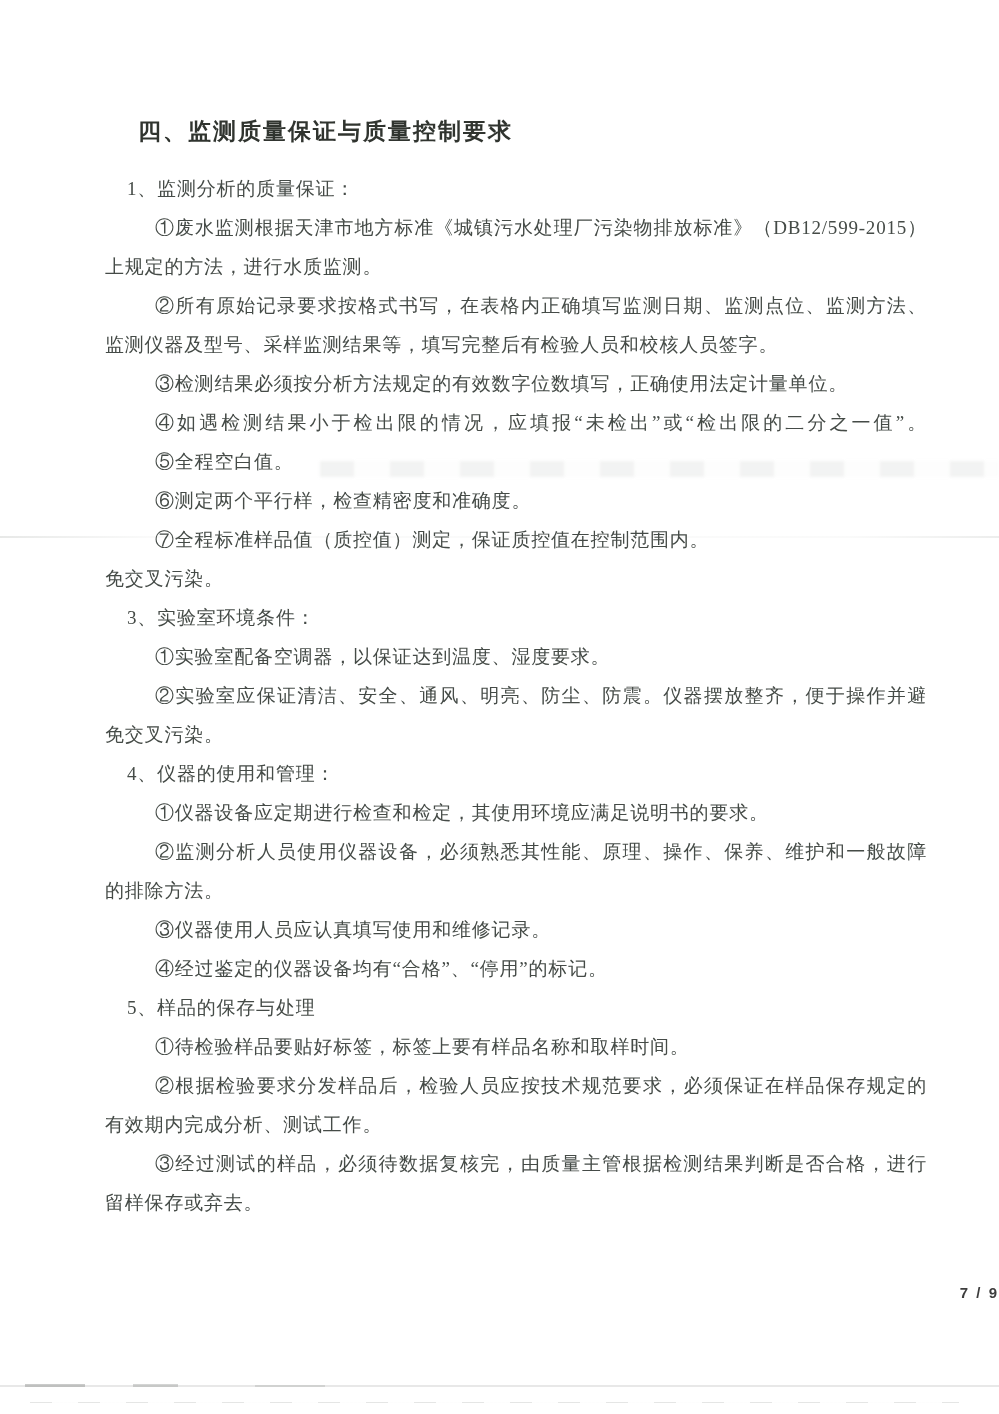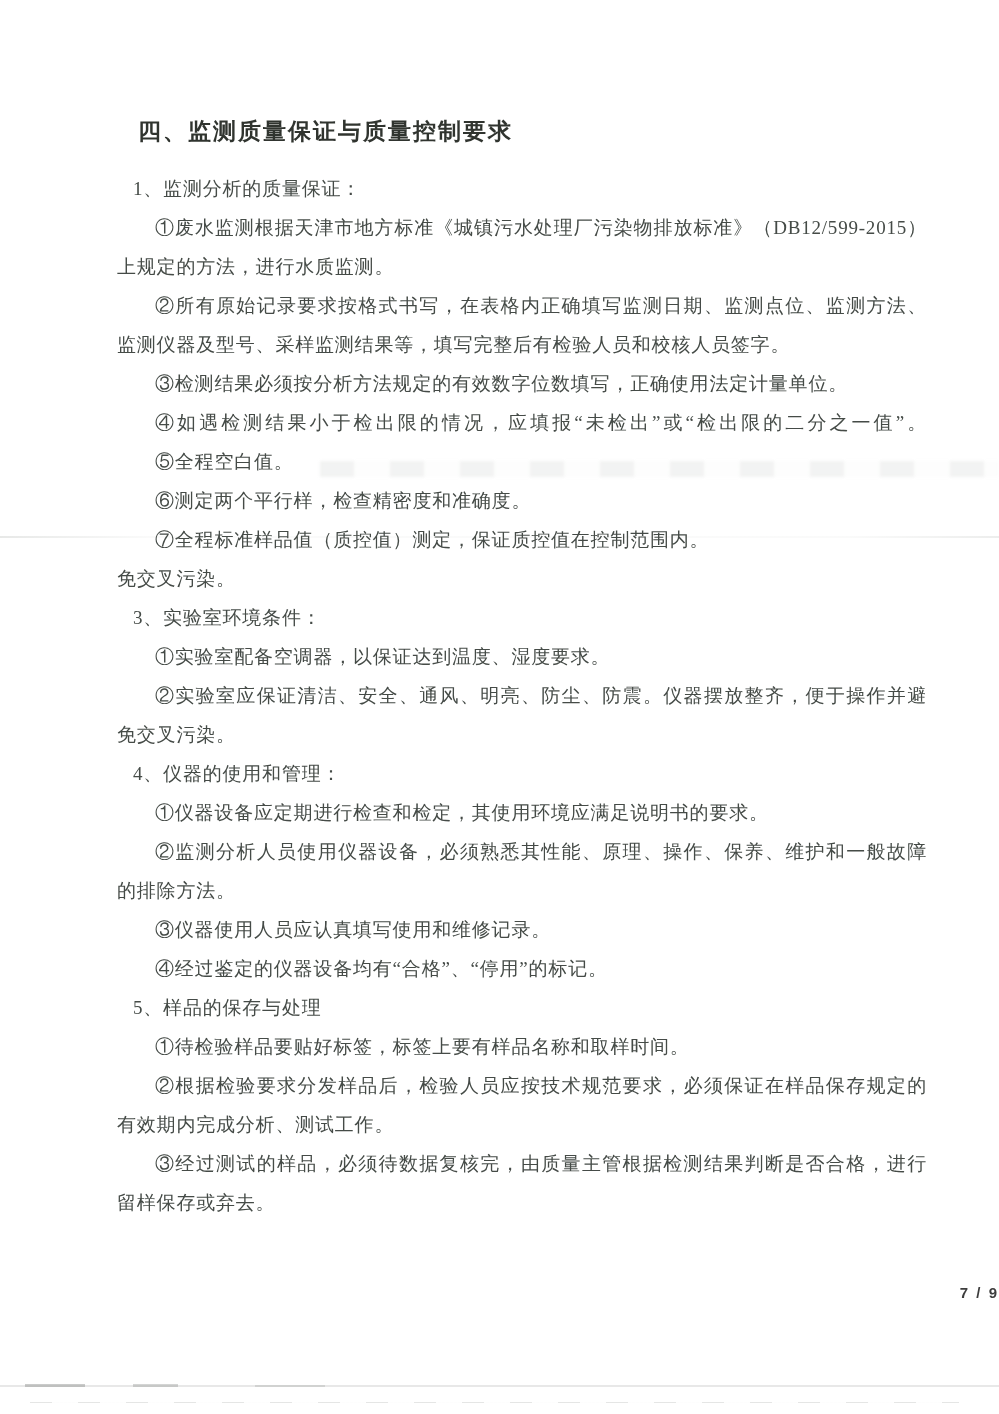--- a/index.html
+++ b/index.html
@@ -29,23 +29,23 @@
     margin-left: 33px;
     margin-bottom: 23px;
   }
   .line {
     font-size: 19px;
     line-height: 39px;
     letter-spacing: 0.8px;
     text-align: left;
     white-space: normal;
   }
-  .line.num  { margin-left: 28px; }
+  .line.num  { margin-left: 22px; }
   .line.circ { margin-left: 50px; }
-  .line.cont { margin-left: 12px; }
+  .line.cont { margin-left: 0; }
   .line.full {
     text-align: justify;
     text-align-last: justify;
   }
   .footer {
     position: absolute;
     left: 0;
     top: 1284px;
     width: 100%;
     text-align: right;

